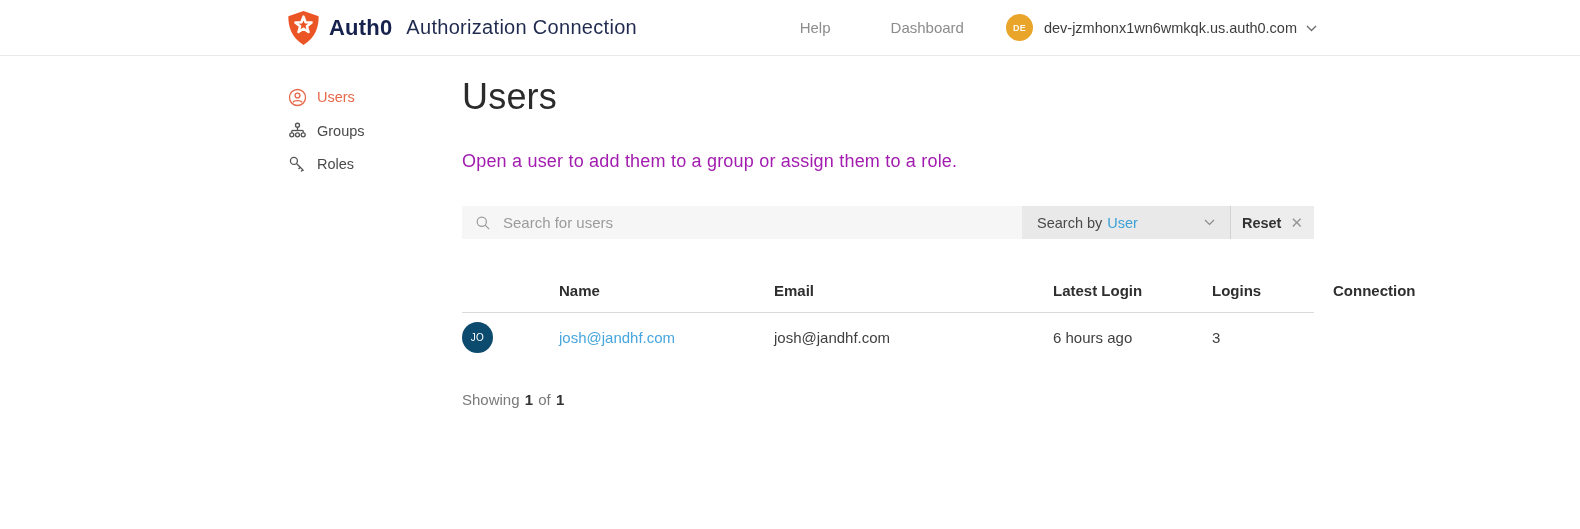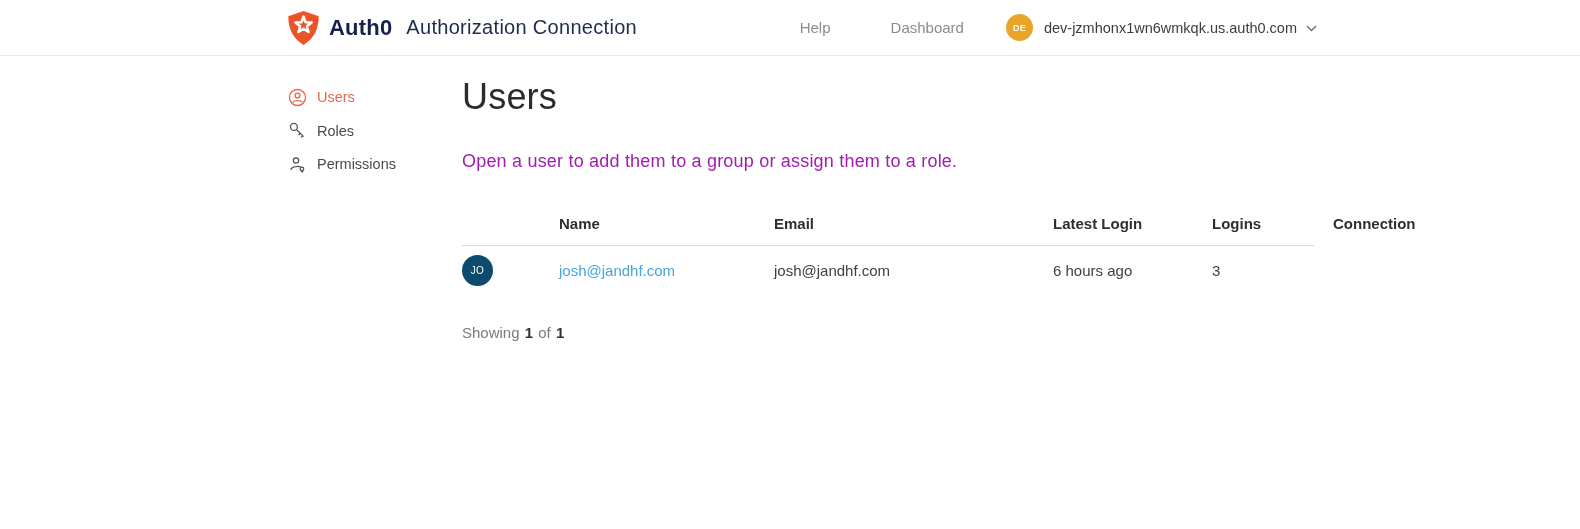--- a/index.html
+++ b/index.html
@@ -171,46 +171,69 @@
           <circle cx="9" cy="9" r="7.6"></circle>
           <circle cx="9" cy="7.1" r="2.3"></circle>
           <path d="M4.7 13.7 C5.7 11.4 12.3 11.4 13.3 13.7"></path>
         </svg>
       </span>
       <span>Users</span>
     </div>
     <div class="sidebar-item">
       <span class="icon">
         <svg width="19" height="19" viewBox="0 0 18 18" fill="none" stroke-width="1.25">
+          <circle cx="9" cy="4" r="1.9"></circle>
+          <line x1="9" y1="5.9" x2="9" y2="9"></line>
+          <line x1="3.6" y1="9" x2="14.4" y2="9"></line>
+          <line x1="3.6" y1="9" x2="3.6" y2="11.2"></line>
+          <line x1="14.4" y1="9" x2="14.4" y2="11.2"></line>
+          <circle cx="3.6" cy="13.1" r="1.9"></circle>
+          <circle cx="9" cy="13.1" r="1.9"></circle>
+          <circle cx="14.4" cy="13.1" r="1.9"></circle>
+        </svg>
+      </span>
+      <span>Groups</span>
+    </div>
+    <div class="sidebar-item">
+      <span class="icon">
+        <svg width="19" height="19" viewBox="0 0 18 18" fill="none" stroke-width="1.25">
           <circle cx="5.6" cy="5.6" r="3.3"></circle>
           <line x1="8" y1="8" x2="14.8" y2="14.8"></line>
           <line x1="11.6" y1="11.6" x2="10" y2="13.2"></line>
           <line x1="14" y1="14" x2="12.4" y2="15.6"></line>
         </svg>
       </span>
       <span>Roles</span>
     </div>
-    <div class="sidebar-item">
-      <span class="icon">
-        <svg width="19" height="19" viewBox="0 0 18 18" fill="none" stroke-width="1.25">
-          <circle cx="7.6" cy="5.2" r="2.5"></circle>
-          <path d="M2.8 14.2 C2.8 10.2 12.4 10.2 12.4 12"></path>
-          <circle cx="13.2" cy="13.2" r="1.7"></circle>
-          <line x1="13.2" y1="14.9" x2="13.2" y2="16.6"></line>
-          <line x1="13.2" y1="15.8" x2="14.4" y2="15.8"></line>
-        </svg>
-      </span>
-      <span>Permissions</span>
-    </div>
   </aside>
 
   <main class="main">
     <h1 class="page-title">Users</h1>
     <p class="page-subtitle">Open a user to add them to a group or assign them to a role.</p>
 
+    <div class="search-row">
+      <div class="search-input-wrap">
+        <svg width="16" height="16" viewBox="0 0 16 16">
+          <circle cx="6.8" cy="6.8" r="4.6" fill="none" stroke="#9b9b9b" stroke-width="1.2"></circle>
+          <line x1="10.2" y1="10.2" x2="14.2" y2="14.2" stroke="#9b9b9b" stroke-width="1.2"></line>
+        </svg>
+        <input class="search-input" type="text" placeholder="Search for users" style="">
+      </div>
+      <div class="search-by">
+        <span>Search by</span>
+        <span class="search-by-value">User</span>
+        <svg class="dd-chevron" width="11" height="7" viewBox="0 0 11 7">
+          <polyline points="1,1 5.5,5.5 10,1" fill="none" stroke="#8a8a8a" stroke-width="1.2"></polyline>
+        </svg>
+      </div>
+      <button class="reset-button">
+        <span>Reset</span>
+        <span class="clear-x">✕</span>
+      </button>
+    </div>
 
     <div class="users-table">
       <div class="thead">
         <div></div>
         <div>Name</div>
         <div>Email</div>
         <div>Latest Login</div>
         <div>Logins</div>
         <div>Connection</div>
       </div>

